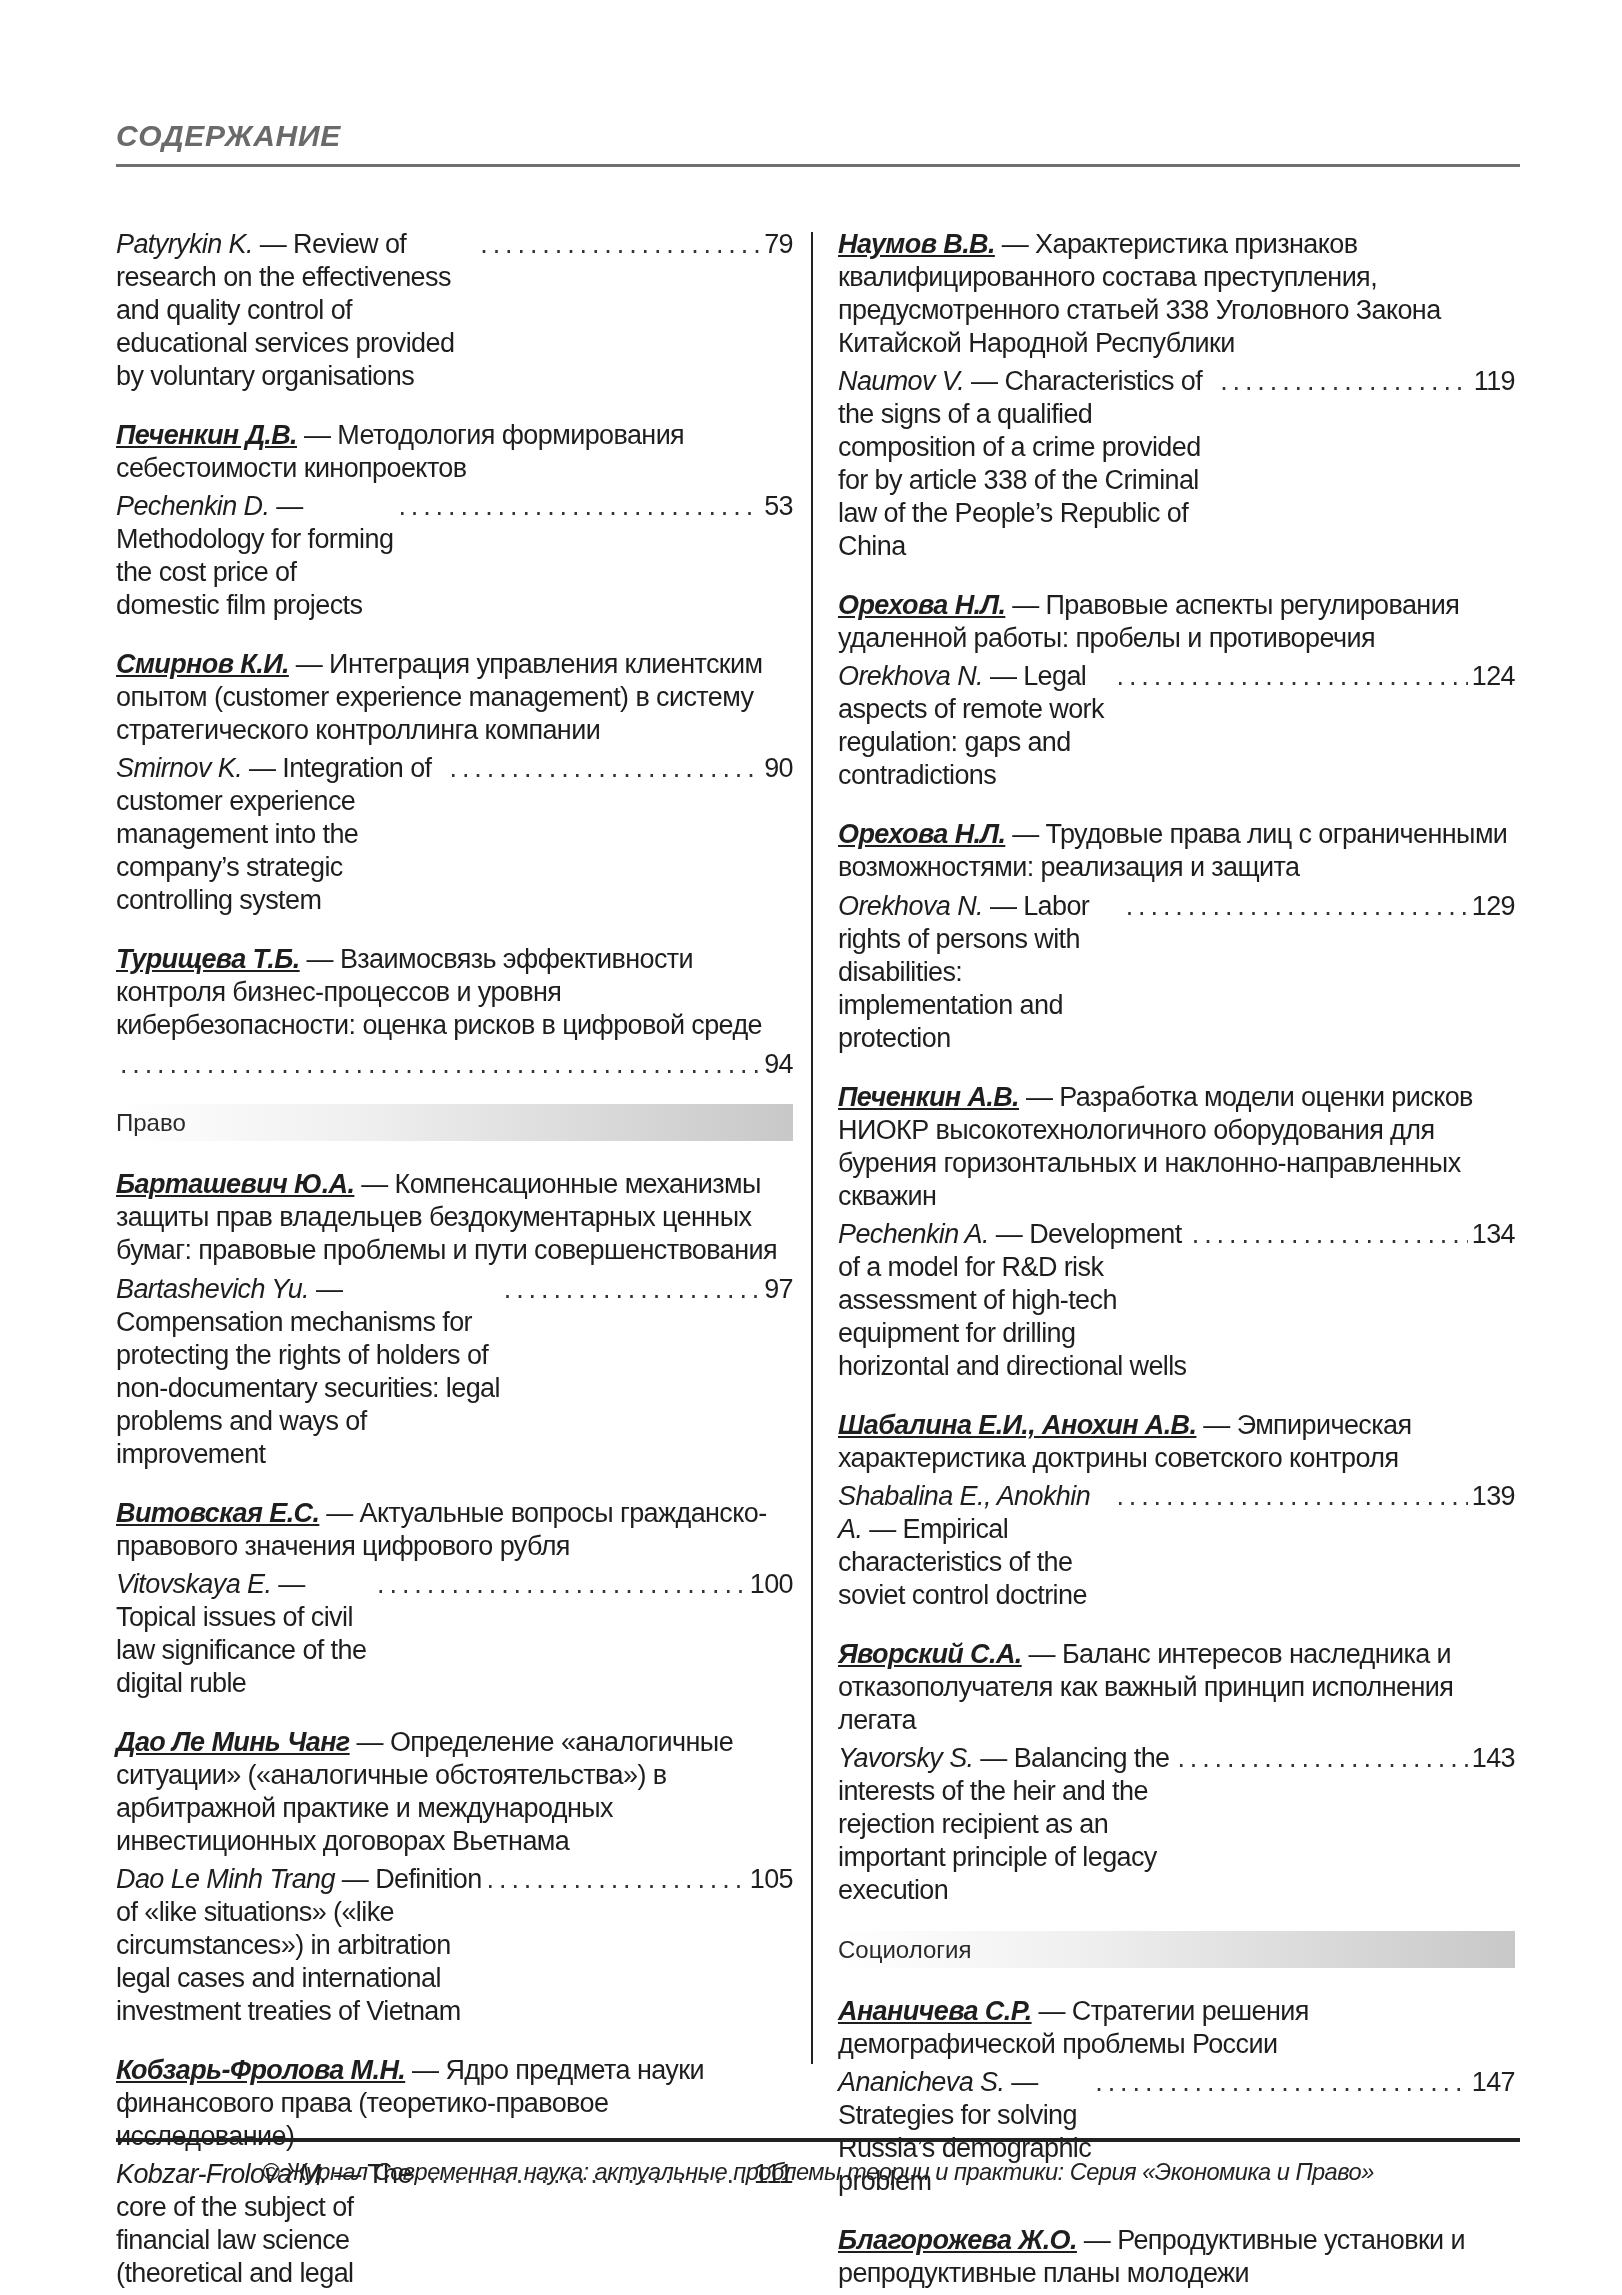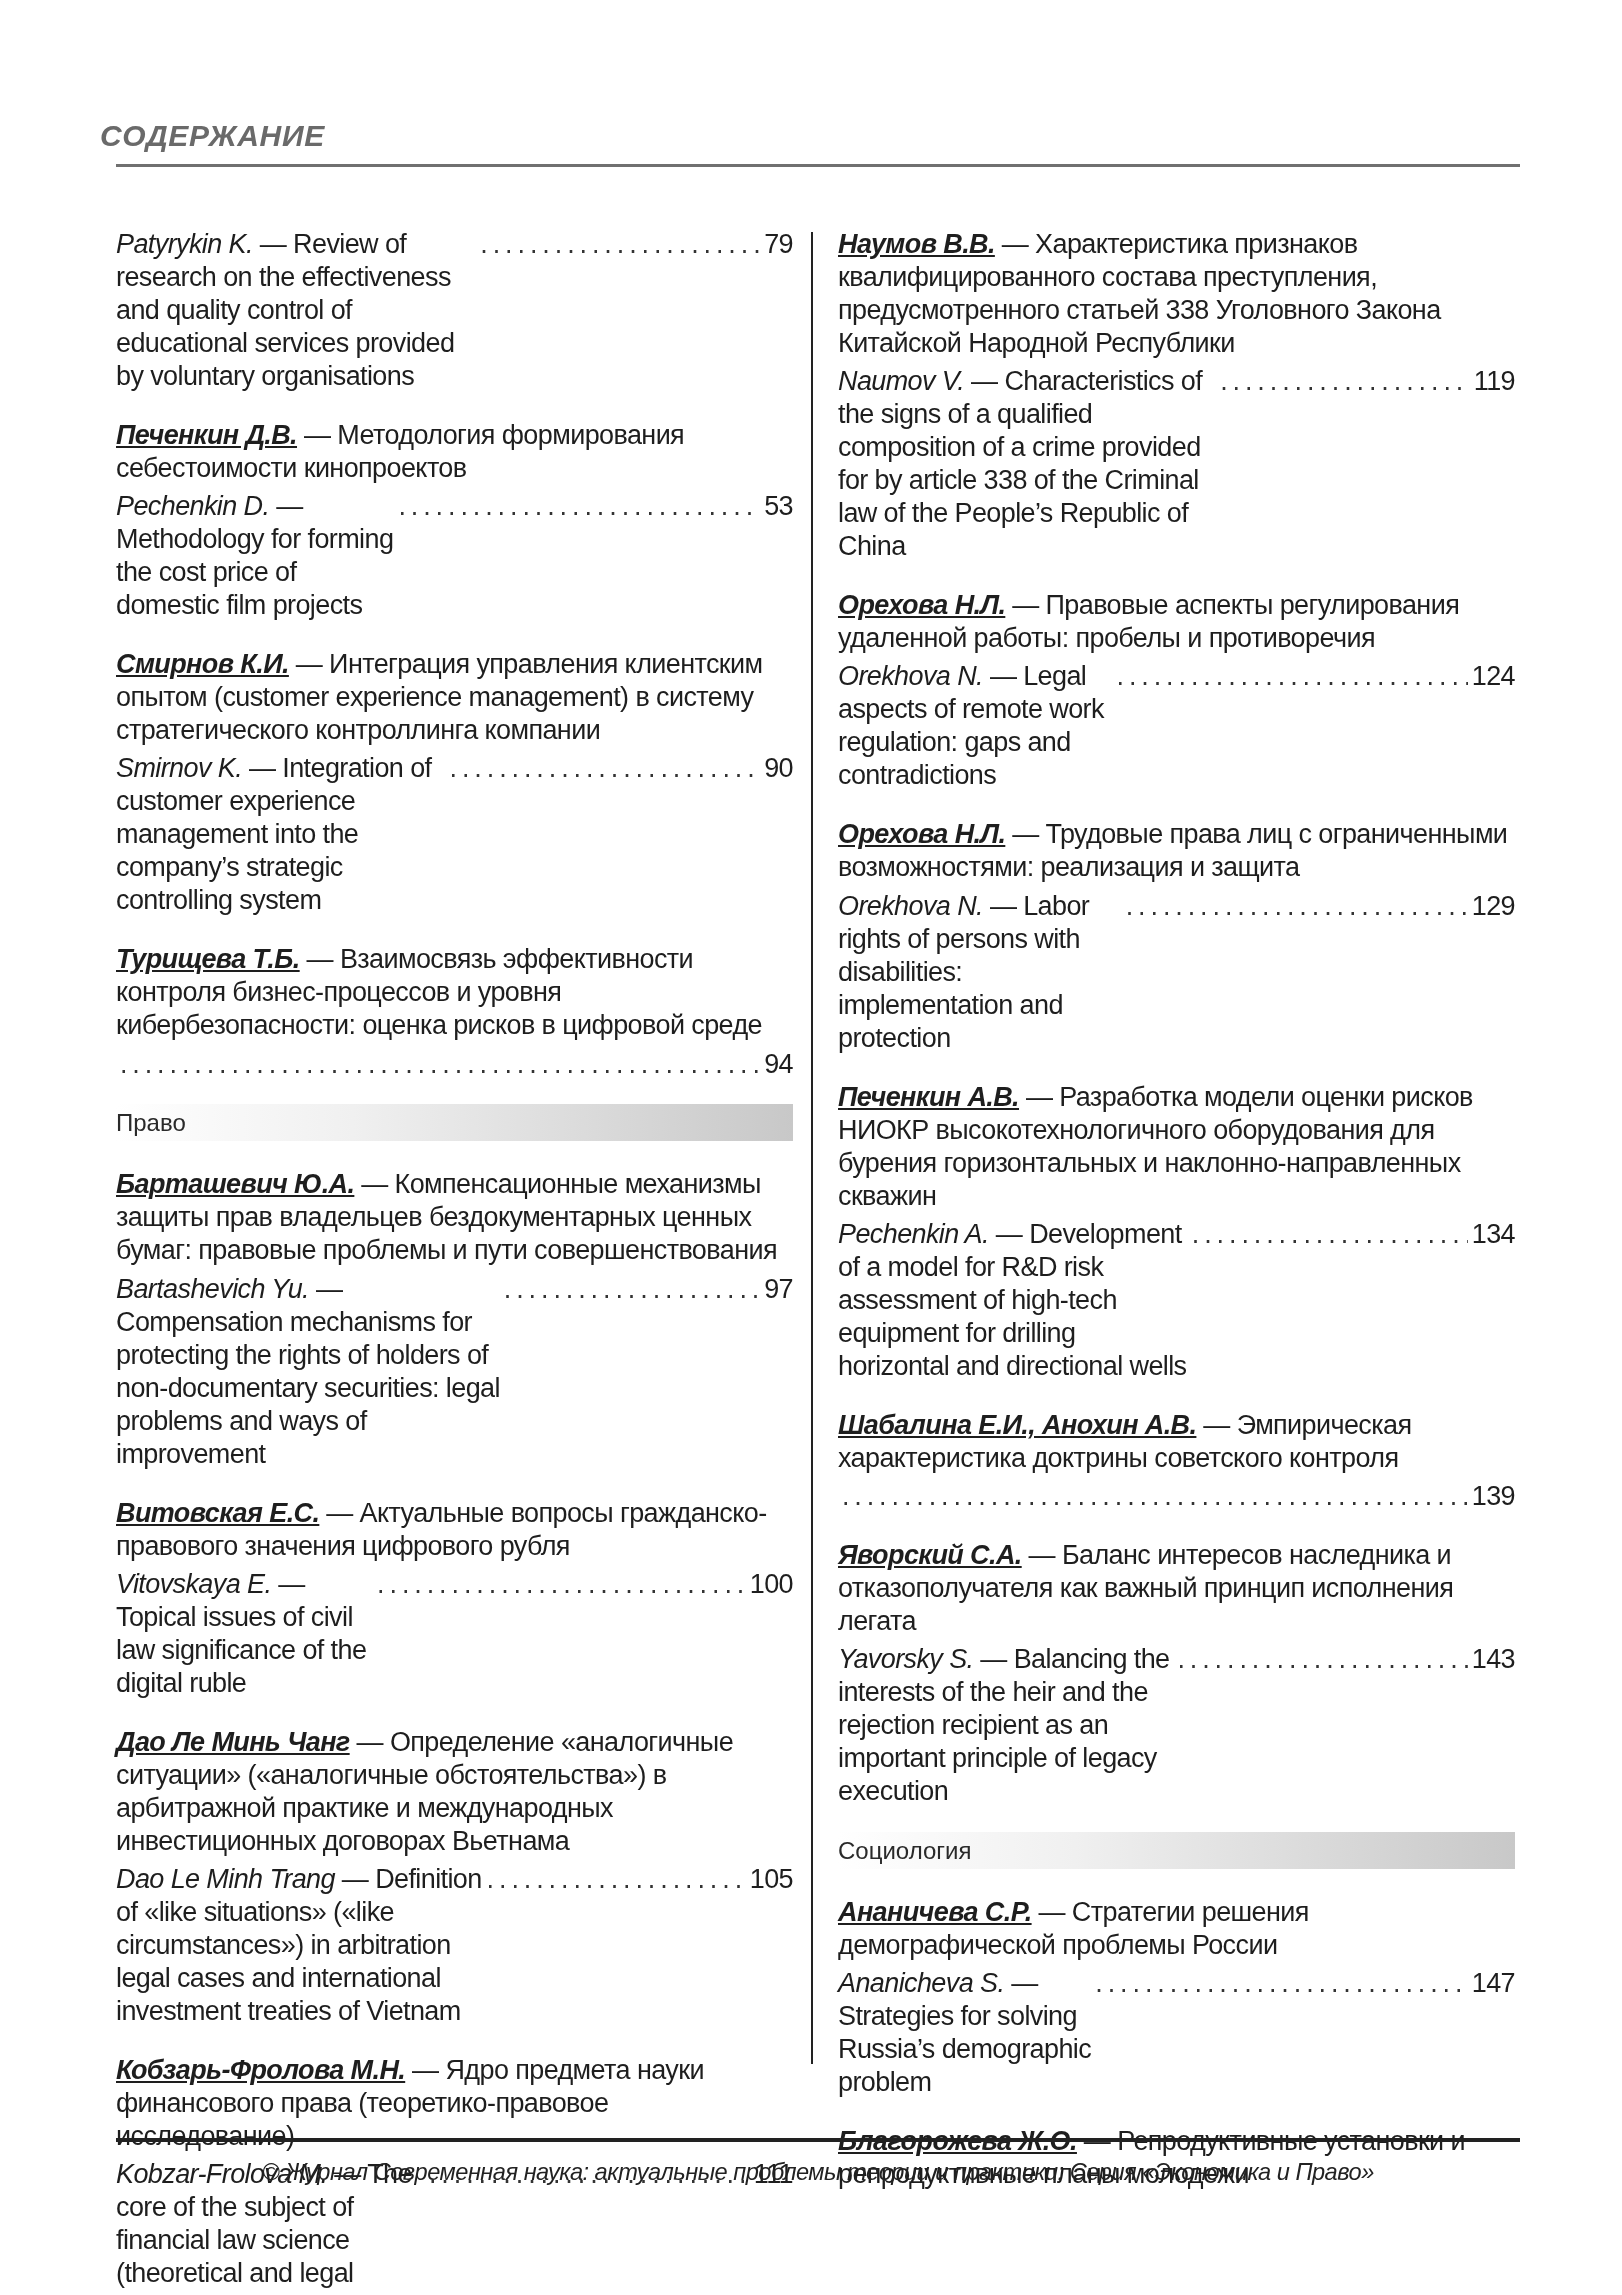--- a/index.html
+++ b/index.html
@@ -1,18 +1,18 @@
 <!DOCTYPE html>
 <html style="font-size:10.5px"><head>
 <meta charset="utf-8">
 <style>
   html, body { margin: 0; padding: 0; background: #ffffff; }
   body { width: 1623px; height: 2295px; position: relative; overflow: hidden;
          font-family: "Liberation Sans", "DejaVu Sans", sans-serif; color: #1e1e1e; }
-  .page-header { position: absolute; left: 100px; top: 116px; width: 1400px; }
+  .page-header { position: absolute; left: 116px; top: 116px; width: 1400px; }
   .page-title { font-style: italic; font-weight: bold; font-size: 30px; color: #6a6a6a;
                 letter-spacing: 0.7px; line-height: 39px; }
   .header-rule { position: absolute; left: 116px; top: 164px; width: 1404px; height: 3.3px; background: #707070; }
   .column { position: absolute; top: 228px; width: 677px; }
   .col-left { left: 116px; }
   .col-right { left: 838px; }
   .col-divider { position: absolute; left: 811px; top: 232px; width: 2px; height: 1832px; background: #222; }
   .entry { margin-bottom: 26px; font-size: 27px; line-height: 33px; letter-spacing: -0.6px; }
   .ru-line { margin-bottom: 5.2px; }
   .author-ru { font-weight: bold; font-style: italic; text-decoration: underline; }
@@ -138,20 +138,21 @@
         <div class="ru-line"><span class="author-ru">Печенкин А.В.</span> <span class="dash">—</span> <span class="title-ru">Разработка модели оценки рисков НИОКР высокотехнологичного оборудования для бурения горизонтальных и наклонно-направленных скважин</span></div>
         <div class="leader-wrap">
           <span class="leader-text"><span class="author-en">Pechenkin A.</span> <span class="dash">—</span> <span class="title-en">Development of a model for R&amp;D risk assessment of high-tech equipment for drilling horizontal and directional wells</span></span>
           <span class="leader-dots"></span>
           <span class="page-num">134</span>
         </div>
       </div>
       <div class="entry">
         <div class="ru-line"><span class="author-ru">Шабалина Е.И., Анохин А.В.</span> <span class="dash">—</span> <span class="title-ru">Эмпирическая характеристика доктрины советского контроля</span></div>
         <div class="leader-wrap">
+          <span class="leader-text"><span class="author-en">Shabalina E., Anokhin A.</span> <span class="dash">—</span> <span class="title-en">Empirical characteristics of the soviet control doctrine</span></span>
           <span class="leader-dots"></span>
           <span class="page-num">139</span>
         </div>
       </div>
       <div class="entry">
         <div class="ru-line"><span class="author-ru">Яворский С.А.</span> <span class="dash">—</span> <span class="title-ru">Баланс интересов наследника и отказополучателя как важный принцип исполнения легата</span></div>
         <div class="leader-wrap">
           <span class="leader-text"><span class="author-en">Yavorsky S.</span> <span class="dash">—</span> <span class="title-en">Balancing the interests of the heir and the rejection recipient as an important principle of legacy execution</span></span>
           <span class="leader-dots"></span>
           <span class="page-num">143</span>

